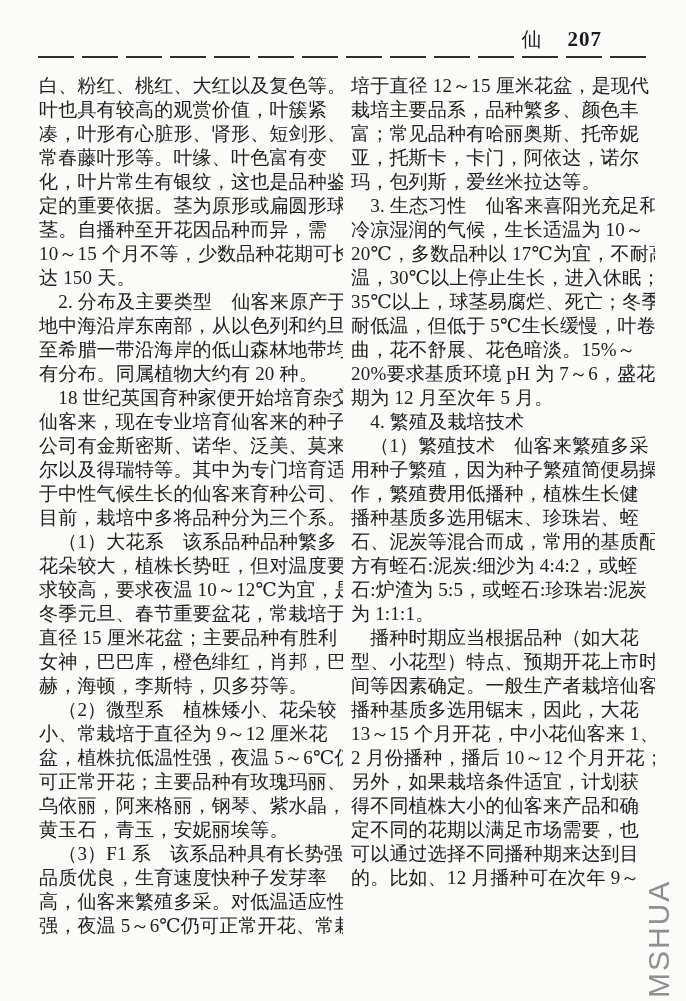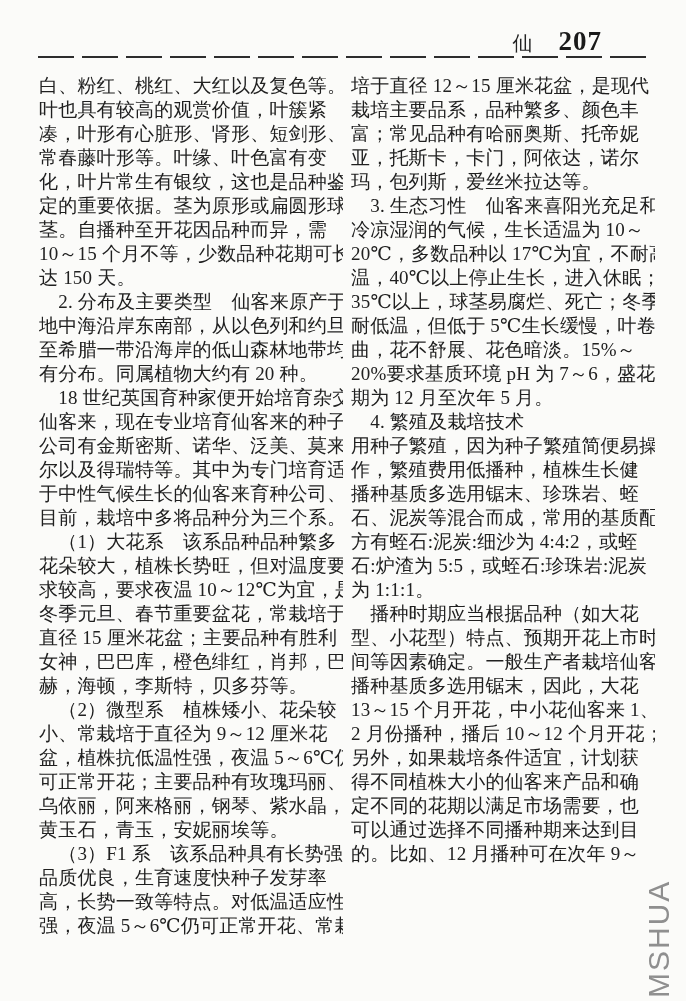--- a/index.html
+++ b/index.html
@@ -14,21 +14,21 @@
     background:#fbfbf9;
     color:#1e1e1e;
     overflow:hidden;
   }
   
   .running-head{
     position:absolute;top:26px;right:84px;
     display:flex;align-items:baseline;gap:26px;
   }
   .running-head .zh{font-size:20px;color:#222;}
-  .running-head .num{font-size:27px;font-weight:600;letter-spacing:1px;color:#1a1a1a;}
+  .running-head .num{font-size:21px;font-weight:600;letter-spacing:1px;color:#1a1a1a;}
   .head-rule{
     position:absolute;top:56px;left:38px;right:34px;height:2px;
     background:repeating-linear-gradient(90deg,#2d2d2d 0 36px,rgba(45,45,45,0) 36px 44px);
   }
   
   .columns{
     position:absolute;top:74px;left:39px;width:616px;
     display:grid;grid-template-columns:304px 304px;column-gap:8px;
   }
   .column{width:304px;}
@@ -88,39 +88,40 @@
         <div class="line">女神，巴巴库，橙色绯红，肖邦，巴</div>
         <div class="line end">赫，海顿，李斯特，贝多芬等。</div>
         <div class="line">　（2）微型系　植株矮小、花朵较</div>
         <div class="line">小、常栽培于直径为 9～12 厘米花</div>
         <div class="line">盆，植株抗低温性强，夜温 5～6℃仍</div>
         <div class="line">可正常开花；主要品种有玫瑰玛丽、</div>
         <div class="line">乌依丽，阿来格丽，钢琴、紫水晶，</div>
         <div class="line end">黄玉石，青玉，安妮丽埃等。</div>
         <div class="line">　（3）F1 系　该系品种具有长势强、</div>
         <div class="line">品质优良，生育速度快种子发芽率</div>
-        <div class="line">高，长势一致等特点。对低温适应性</div>
+        <div class="line">高，仙客来繁殖多采。对低温适应性</div>
         <div class="line">强，夜温 5～6℃仍可正常开花、常栽</div>
       </div>
     <div class="column">
         <div class="line">培于直径 12～15 厘米花盆，是现代</div>
         <div class="line">栽培主要品系，品种繁多、颜色丰</div>
         <div class="line">富；常见品种有哈丽奥斯、托帝妮</div>
         <div class="line">亚，托斯卡，卡门，阿依达，诺尔</div>
         <div class="line end">玛，包列斯，爱丝米拉达等。</div>
         <div class="line">　3. 生态习性　仙客来喜阳光充足和</div>
         <div class="line">冷凉湿润的气候，生长适温为 10～</div>
         <div class="line">20℃，多数品种以 17℃为宜，不耐高</div>
-        <div class="line">温，40℃以上停止生长，进入休眠；</div>
+        <div class="line">温，30℃以上停止生长，进入休眠；</div>
         <div class="line">35℃以上，球茎易腐烂、死亡；冬季</div>
         <div class="line">耐低温，但低于 5℃生长缓慢，叶卷</div>
         <div class="line">曲，花不舒展、花色暗淡。15%～</div>
         <div class="line">20%要求基质环境 pH 为 7～6，盛花</div>
         <div class="line end">期为 12 月至次年 5 月。</div>
         <div class="line end">　4. 繁殖及栽培技术</div>
+        <div class="line">　（1）繁殖技术　仙客来繁殖多采</div>
         <div class="line">用种子繁殖，因为种子繁殖简便易操</div>
         <div class="line">作，繁殖费用低播种，植株生长健</div>
         <div class="line">播种基质多选用锯末、珍珠岩、蛭</div>
         <div class="line">石、泥炭等混合而成，常用的基质配</div>
         <div class="line">方有蛭石:泥炭:细沙为 4:4:2，或蛭</div>
         <div class="line">石:炉渣为 5:5，或蛭石:珍珠岩:泥炭</div>
         <div class="line end">为 1:1:1。</div>
         <div class="line">　播种时期应当根据品种（如大花</div>
         <div class="line">型、小花型）特点、预期开花上市时</div>
         <div class="line">间等因素确定。一般生产者栽培仙客</div>

